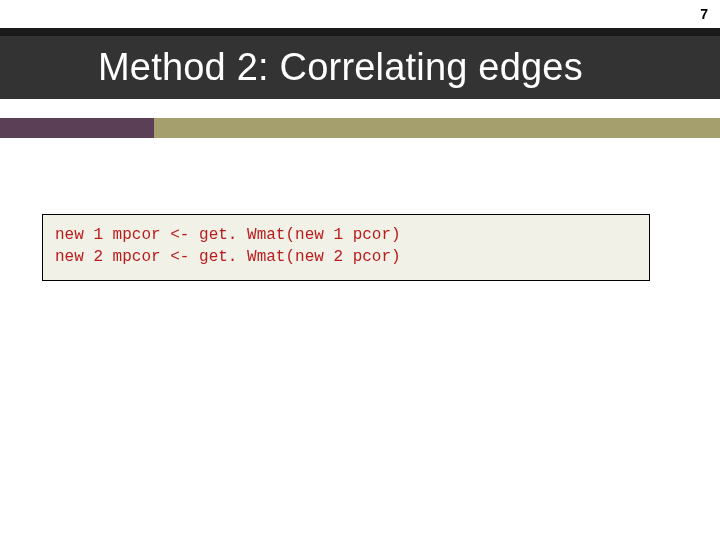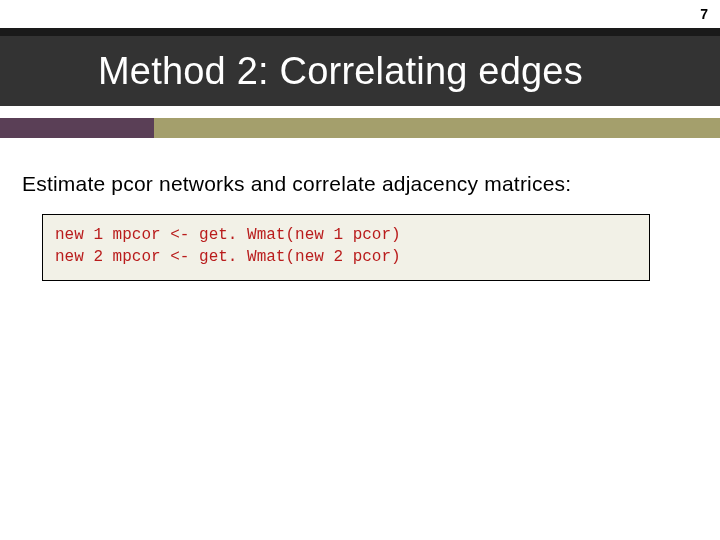--- a/index.html
+++ b/index.html
@@ -1,36 +1,35 @@
 <!DOCTYPE html>
 <html><head>
 <meta charset="utf-8">
 <style>
   * { box-sizing: border-box; margin: 0; padding: 0; }
   html, body { width: 720px; height: 540px; background: #ffffff; font-family: "Segoe UI", "Helvetica Neue", Arial, sans-serif; overflow: hidden; }
   .slide { position: relative; width: 720px; height: 540px; background: #ffffff; }
   .page-num { position: absolute; top: 6px; right: 12px; font-size: 14px; color: #000; font-weight: 600; }
   .top-bar { position: absolute; top: 28px; left: 0; width: 100%; height: 8px; background: #1a1a1a; }
-  .header-dark { position: absolute; top: 36px; left: 0; width: 100%; height: 70px; background: #333333; display: flex; align-items: center; }
+  .header-dark { position: absolute; top: 36px; left: 0; width: 100%; height: 63px; background: #333333; display: flex; align-items: center; }
   .header-dark h1 { color: #ffffff; font-weight: 300; font-size: 38px; letter-spacing: 0.2px; padding-left: 98px; }
   .accent-row { position: absolute; top: 118px; left: 0; width: 100%; height: 20px; display: flex; }
   .accent-left { width: 154px; height: 100%; background: #5a3f56; }
   .accent-right { flex: 1; height: 100%; background: #a49f6c; }
   .body-text { position: absolute; top: 172px; left: 22px; font-size: 21px; color: #000; font-weight: 400; letter-spacing: .2px; }
   .code-box { position: absolute; top: 214px; left: 42px; width: 608px; border: 1px solid #000; background: #f2f1e7; padding: 10px 12px 12px 12px; font-family: "Courier New", Consolas, monospace; font-size: 16px; line-height: 1.35; white-space: pre; color: #b91c1c; }
 </style>
 </head>
 <body>
 
 <div class="slide">
   <div class="page-num">7</div>
   <div class="top-bar"></div>
   <div class="header-dark">
     <h1>Method 2: Correlating edges</h1>
   </div>
   <div class="accent-row">
     <div class="accent-left"></div>
     <div class="accent-right"></div>
   </div>
-  <div class="body-text">Estimate pcor networks and correlate adjacency matrices:</div>
   <div class="code-box">new 1 mpcor &lt;- get. Wmat(new 1 pcor)
 new 2 mpcor &lt;- get. Wmat(new 2 pcor)</div>
 </div>
 
 </body></html>

